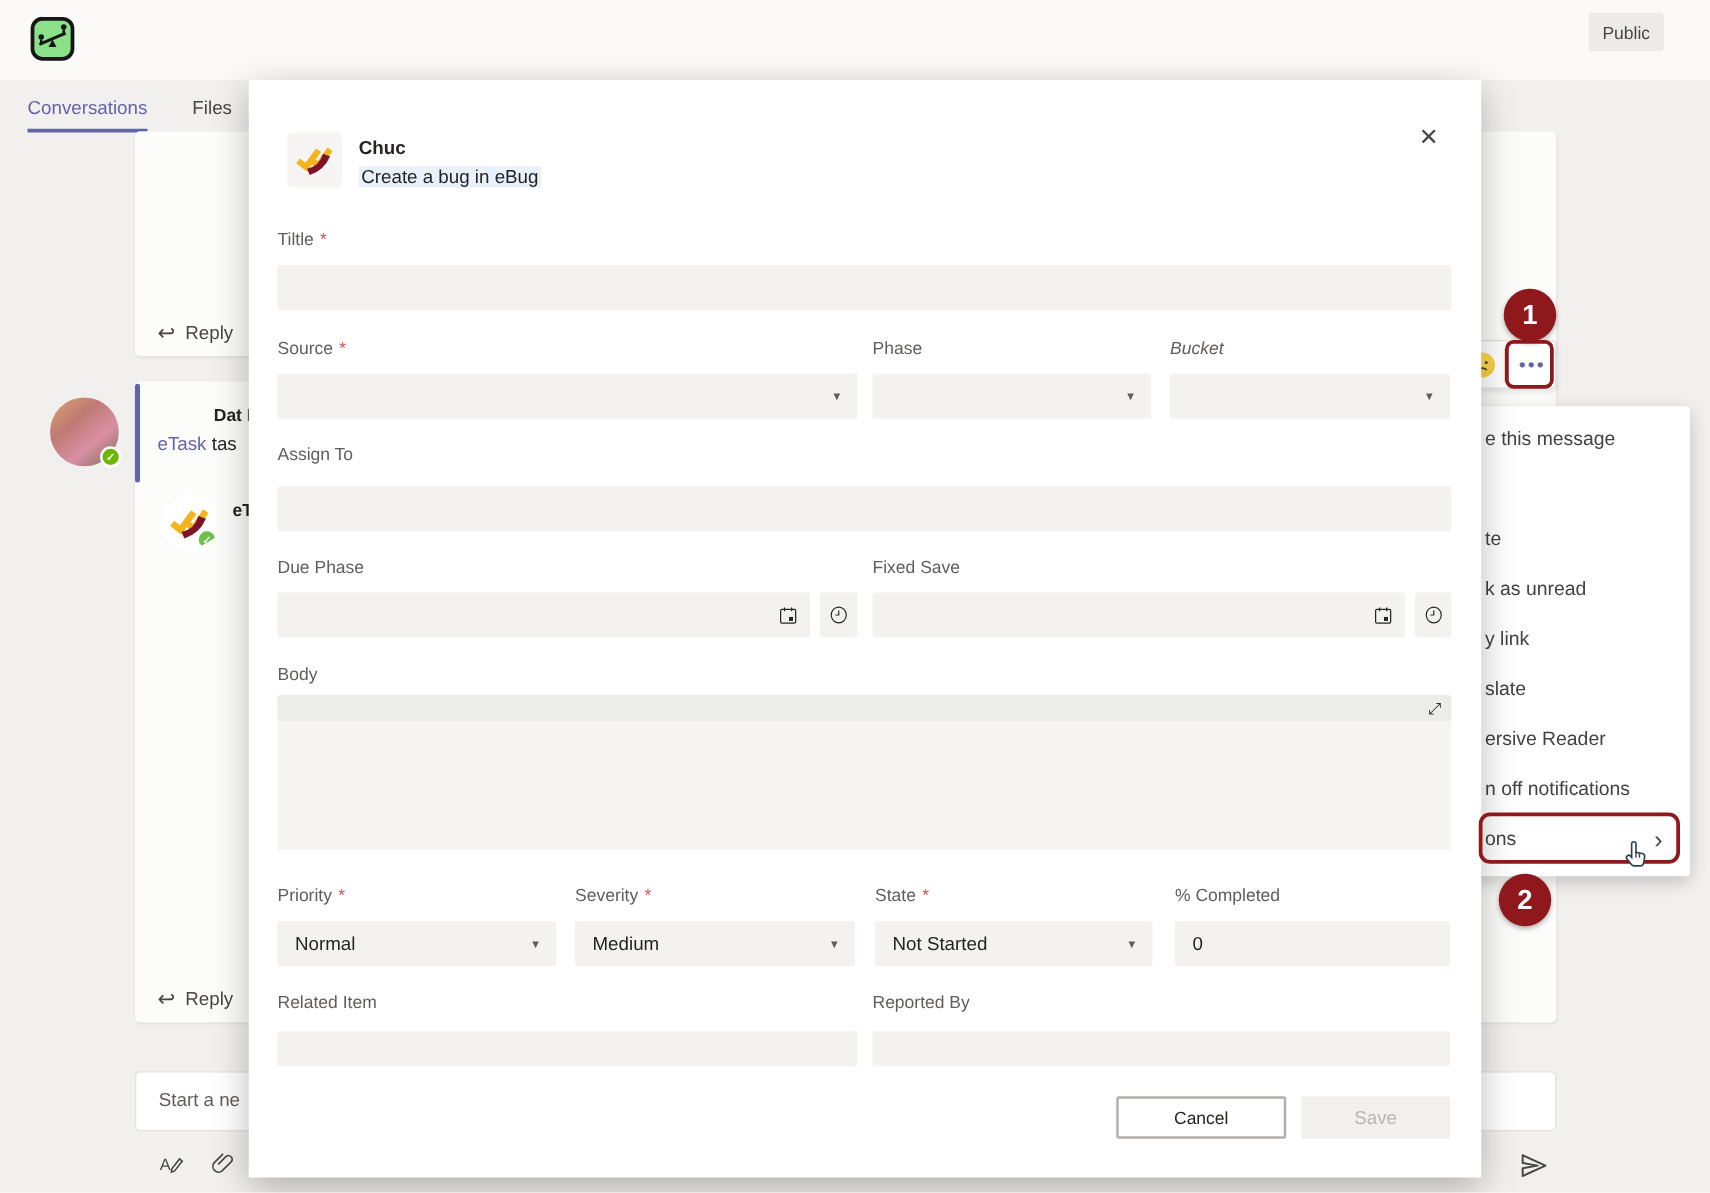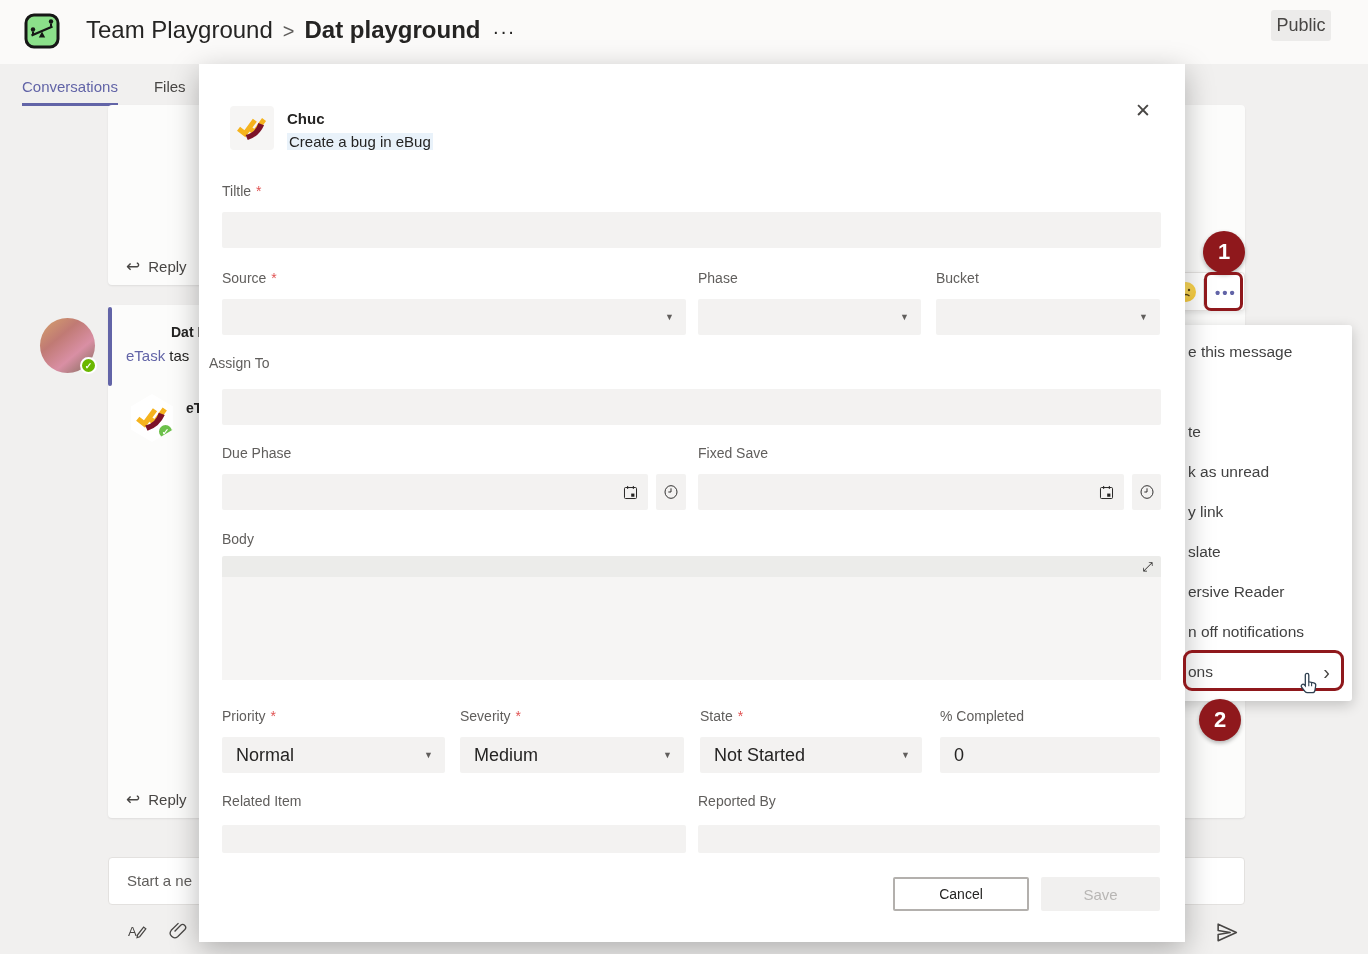--- a/index.html
+++ b/index.html
@@ -8,21 +8,21 @@
   .abs { position:absolute; }
 
   
   .hdr { left:0; top:0; width:1368px; height:64px; background:#fbfaf9; z-index:3; }
   .hdr-logo { left:24px; top:13px; width:36px; height:36px; }
   .hdr-title { left:86px; top:16px; font-size:24px; color:#252423; white-space:nowrap; }
   .hdr-sep { color:#605e5c; font-size:20px; padding:0 10px; }
   .hdr-chan { font-weight:bold; }
   .hdr-more { color:#252423; font-size:20px; padding-left:12px; letter-spacing:1px; }
   .badge-public { left:1271px; top:10px; width:60px; height:31px; background:#ecebea; border-radius:3px;
-    color:#484644; font-size:18px; display:flex; align-items:center; justify-content:center; z-index:3; }
+    color:#484644; font-size:14px; display:flex; align-items:center; justify-content:center; z-index:3; }
   .tabs { left:22px; top:78px; z-index:3; font-size:15px; display:flex; gap:36px; }
   .tab-active { color:#6264a7; padding-bottom:8px; border-bottom:3px solid #6264a7; }
   .tab { color:#484644; padding-bottom:8px; }
 
   
   .card { background:#fcfcfb; border-radius:4px; box-shadow:0 1px 2px rgba(0,0,0,.08); z-index:5; }
   .card1 { left:108px; top:105px; width:1137px; height:180px; }
   .card2 { left:108px; top:305px; width:1137px; height:513px; }
   .reply { position:absolute; left:18px; bottom:8px; font-size:15px; color:#484644; display:flex; gap:8px; align-items:center; cursor:pointer; }
   .reply .arr { font-size:17px; }
@@ -63,21 +63,21 @@
     display:flex; align-items:center; justify-content:center; }
   .app-name { left:88px; top:46px; font-size:15px; font-weight:bold; color:#252423; }
   .app-sub { left:88px; top:69px; font-size:15px; color:#252423; background:#e9f2fa; padding:0 2px; }
   .dlg-close { left:930px; top:32px; width:28px; height:28px; font-size:19px; color:#484644; font-weight:300;
     display:flex; align-items:center; justify-content:center; cursor:pointer; }
   .flabel { font-size:14px; color:#605e5c; white-space:nowrap; }
   .req { color:#e05252; margin-left:5px; font-size:14px; }
   .field { background:#f3f2f1; border-radius:2px; }
   .dd { background:#f3f2f1; border-radius:2px; display:flex; align-items:center; justify-content:space-between;
     padding:0 12px 0 14px; cursor:pointer; }
-  .dd .val { font-size:18px; color:#252423; }
+  .dd .val { font-size:15px; color:#252423; }
   .dd .caret { font-size:9px; color:#605e5c; }
   .datef { background:#f3f2f1; border-radius:2px; display:flex; align-items:center; justify-content:flex-end; padding-right:9px; cursor:text; }
   .iconbox { background:#f3f2f1; border-radius:2px; display:flex; align-items:center; justify-content:center; cursor:pointer; }
   .body-head { background:#ececea; border-radius:2px 2px 0 0; display:flex; justify-content:flex-end; align-items:center; padding-right:8px; }
   .body-area { background:#f6f5f4; }
   .expand { font-size:13px; color:#252423; cursor:pointer; }
   .btn-cancel { border:2px solid #b3b0ad; background:#fff; border-radius:2px; font-size:14px; color:#252423;
     display:flex; align-items:center; justify-content:center; cursor:pointer; font-family:inherit; }
   .btn-save { border:none; background:#f1f0ef; border-radius:2px; font-size:15px; color:#b8b6b4;
     display:flex; align-items:center; justify-content:center; font-family:inherit; }
@@ -94,23 +94,20 @@
 <div class="abs hdr">
   <svg class="abs hdr-logo" viewBox="0 0 36 36">
     <rect x="2" y="2" width="32" height="32" rx="8" fill="#8be08a" stroke="#161616" stroke-width="3"></rect>
     <line x1="7.5" y1="22.5" x2="28.5" y2="13.5" stroke="#161616" stroke-width="2.4"></line>
     <path d="M18 18.5 L14.8 24.5 L21.2 24.5 Z" fill="#161616"></path>
     <circle cx="9" cy="16.5" r="2.2" fill="#161616"></circle>
     <circle cx="27" cy="8.5" r="2.2" fill="#161616"></circle>
     <line x1="9" y1="18.5" x2="9" y2="21.5" stroke="#161616" stroke-width="2"></line>
     <line x1="27" y1="10.5" x2="27" y2="13.5" stroke="#161616" stroke-width="2"></line>
   </svg>
-  <div class="abs hdr-title">
-    <span>Team Playground</span><span class="hdr-sep">&gt;</span><span class="hdr-chan">Dat playground</span><span class="hdr-more">···</span>
-  </div>
 </div>
 <div class="abs badge-public">Public</div>
 <div class="abs tabs">
   <span class="tab-active">Conversations</span>
   <span class="tab">Files</span>
 </div>
 
 <div class="abs card card1">
   <div class="reply">
     <span class="arr">↩</span>
@@ -218,27 +215,27 @@
   <div class="abs flabel" style="left:23px; top:206px;"><span>Source</span><span class="req">*</span></div>
   <div class="abs dd" style="left:23px; top:235px; width:464px; height:36px;">
     <span class="val"></span>
     <span class="caret">▼</span>
   </div>
   <div class="abs flabel" style="left:499px; top:206px;"><span>Phase</span></div>
   <div class="abs dd" style="left:499px; top:235px; width:223px; height:36px;">
     <span class="val"></span>
     <span class="caret">▼</span>
   </div>
-  <div class="abs flabel" style="left:737px; top:206px;"><span>Bucket</span></div>
+  <div class="abs flabel" style="left:737px; top:206px;font-style:italic;"><span>Bucket</span></div>
   <div class="abs dd" style="left:737px; top:235px; width:224px; height:36px;">
     <span class="val"></span>
     <span class="caret">▼</span>
   </div>
 
-  <div class="abs flabel" style="left:10px; top:291px;"><span>Assign To</span></div>
+  <div class="abs flabel" style="left:23px; top:291px;"><span>Assign To</span></div>
   <div class="abs field" style="left:23px; top:325px; width:939px; height:36px;"></div>
 
   <div class="abs flabel" style="left:23px; top:381px;"><span>Due Phase</span></div>
   <div class="abs datef" style="left:23px; top:410px; width:426px; height:36px;">
     <svg width="17" height="17" viewBox="0 0 24 24">
       <rect x="3.5" y="5" width="17" height="15.5" rx="1.5" fill="none" stroke="#252423" stroke-width="1.4"></rect>
       <line x1="8" y1="2.8" x2="8" y2="7" stroke="#252423" stroke-width="1.4"></line>
         <line x1="16" y1="2.8" x2="16" y2="7" stroke="#252423" stroke-width="1.4"></line>
       <rect x="13" y="13.5" width="4.5" height="4.5" fill="#252423"></rect>
     </svg>

